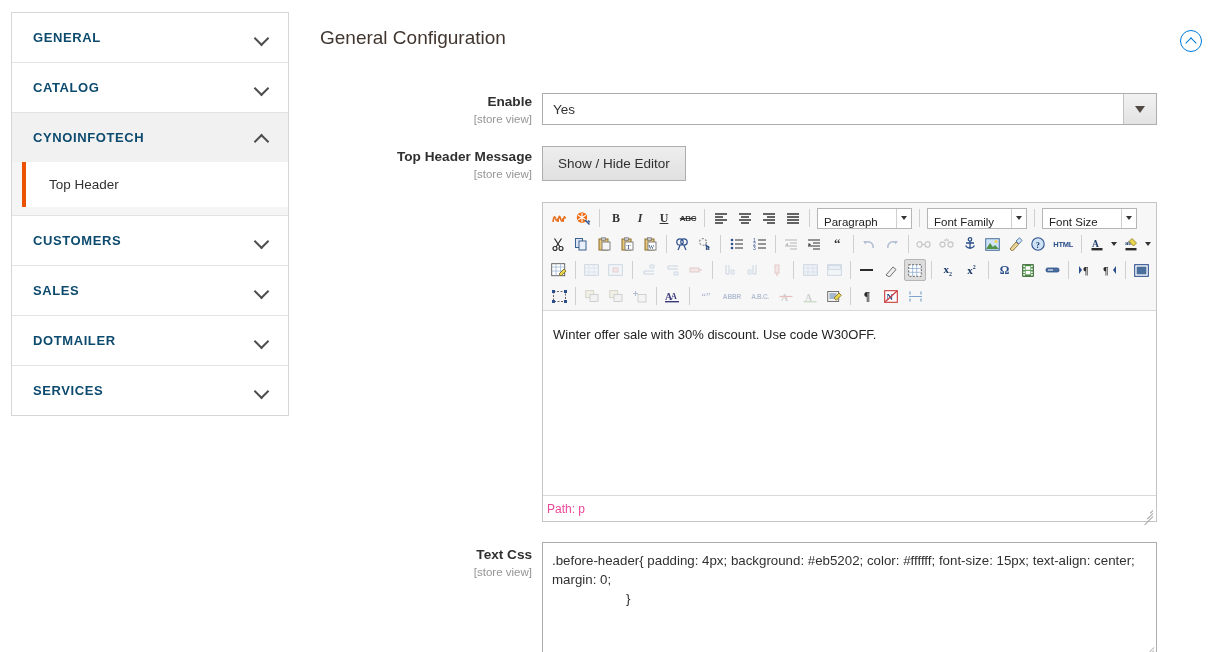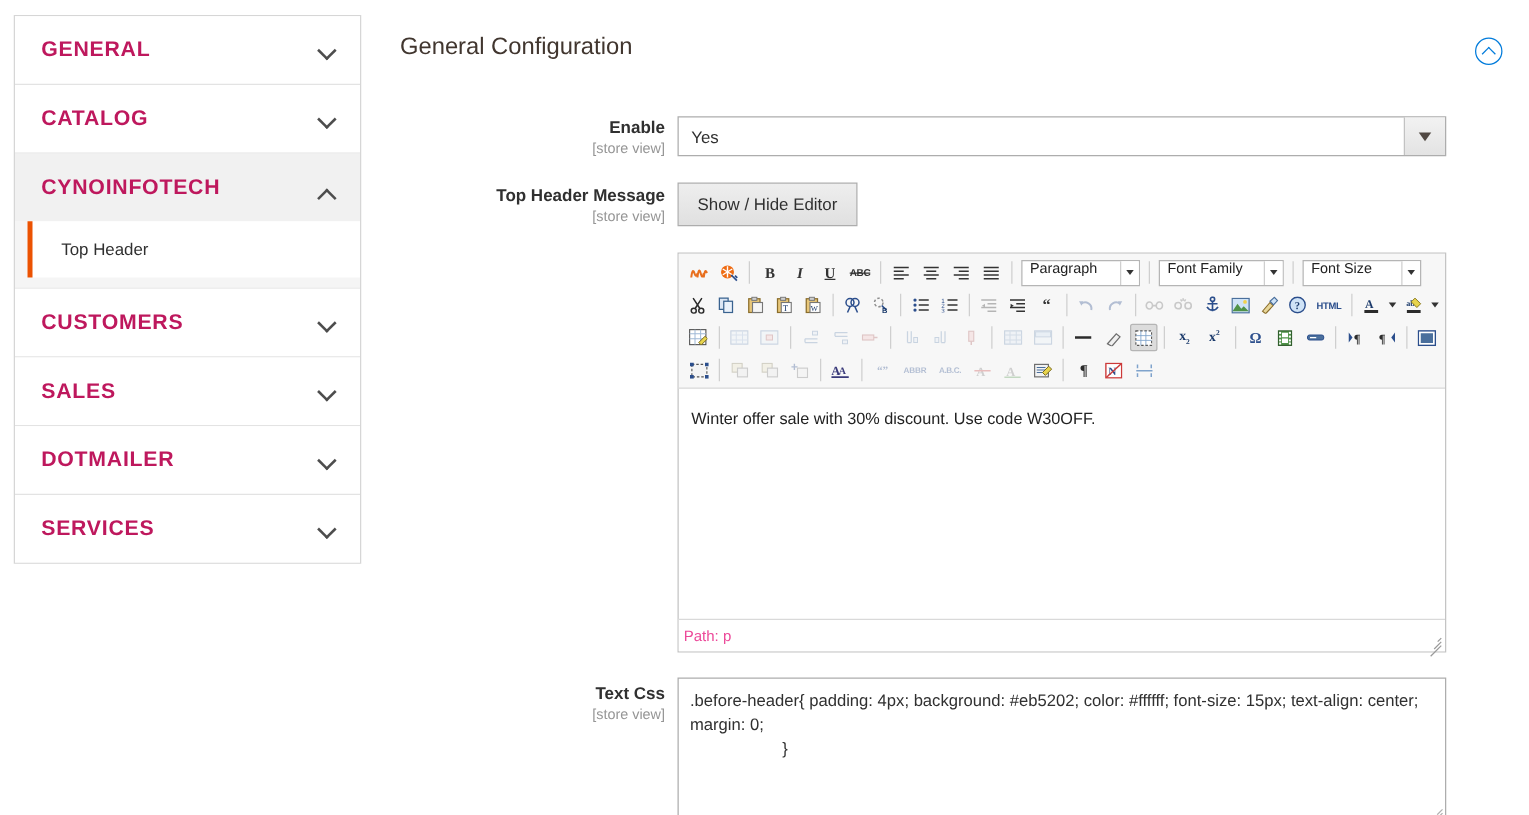--- a/index.html
+++ b/index.html
@@ -22,24 +22,24 @@
   .nav-section {
     position: relative;
     border-bottom: 1px solid #e3e3e3;
     background: #ffffff;
     cursor: pointer;
   }
   .nav-section:last-child { border-bottom: none; }
   .nav-title {
     display: flex; align-items: center; justify-content: space-between;
     padding: 17px 18px 17px 21px;
-    font-size: 17px; font-weight: bold; letter-spacing: .6px;
-    color: #be185d; text-transform: uppercase;
-  }
-  .nav-section.open > .nav-title { background: #f1f1f1; align-items: flex-end; }
+    font-size: 13px; font-weight: bold; letter-spacing: .6px;
+    color: #0c4a6e; text-transform: uppercase;
+  }
+  .nav-section.open > .nav-title { background: #f1f1f1; }
   .nav-section.open { background:#f5f5f5; }
   .chev { width: 16px; height: 10px; position: relative; flex: 0 0 16px; }
   .chev::before {
     content:""; position:absolute; left:2px; top:0px;
     width: 9px; height: 9px;
     border-right: 2px solid #4d4d4d; border-bottom: 2px solid #4d4d4d;
     transform: rotate(45deg);
   }
   .chev.up::before { transform: rotate(-135deg); top: 3px; }
   .nav-children { background:#f5f5f5; padding: 0 0 8px 0; }
@@ -123,21 +123,21 @@
     display: flex; align-items: center; justify-content: center;
     border: 1px solid transparent; background: transparent;
     font-size: 11px; color: #333; cursor: pointer; position: relative;
     border-radius: 2px;
   }
   .tbtn.active { background: #dcdcdc; border-color: #b5b5b5; }
   .tbtn.dis { opacity: .33; cursor: default; }
   .tsep { width: 1px; height: 18px; background: #cfcfcf; margin: 0 4px; }
   .tsel {
     height: 21px; border: 1px solid #b5b5b5; background: #fff;
-    display: flex; align-items: flex-start; margin: 4px 3px;
+    display: flex; align-items: flex-end; margin: 4px 3px;
     font-size: 11.5px; color: #222;
   }
   .tsel .lbl { padding: 0 6px; white-space: nowrap; }
   .tsel .arw {
     width: 15px; height: 19px; border-left: 1px solid #cfcfcf;
     position: relative; background: #fff;
   }
   .tsel .arw::after {
     content:""; position:absolute; left:4px; top:7px;
     border-left: 3.5px solid transparent; border-right: 3.5px solid transparent;

